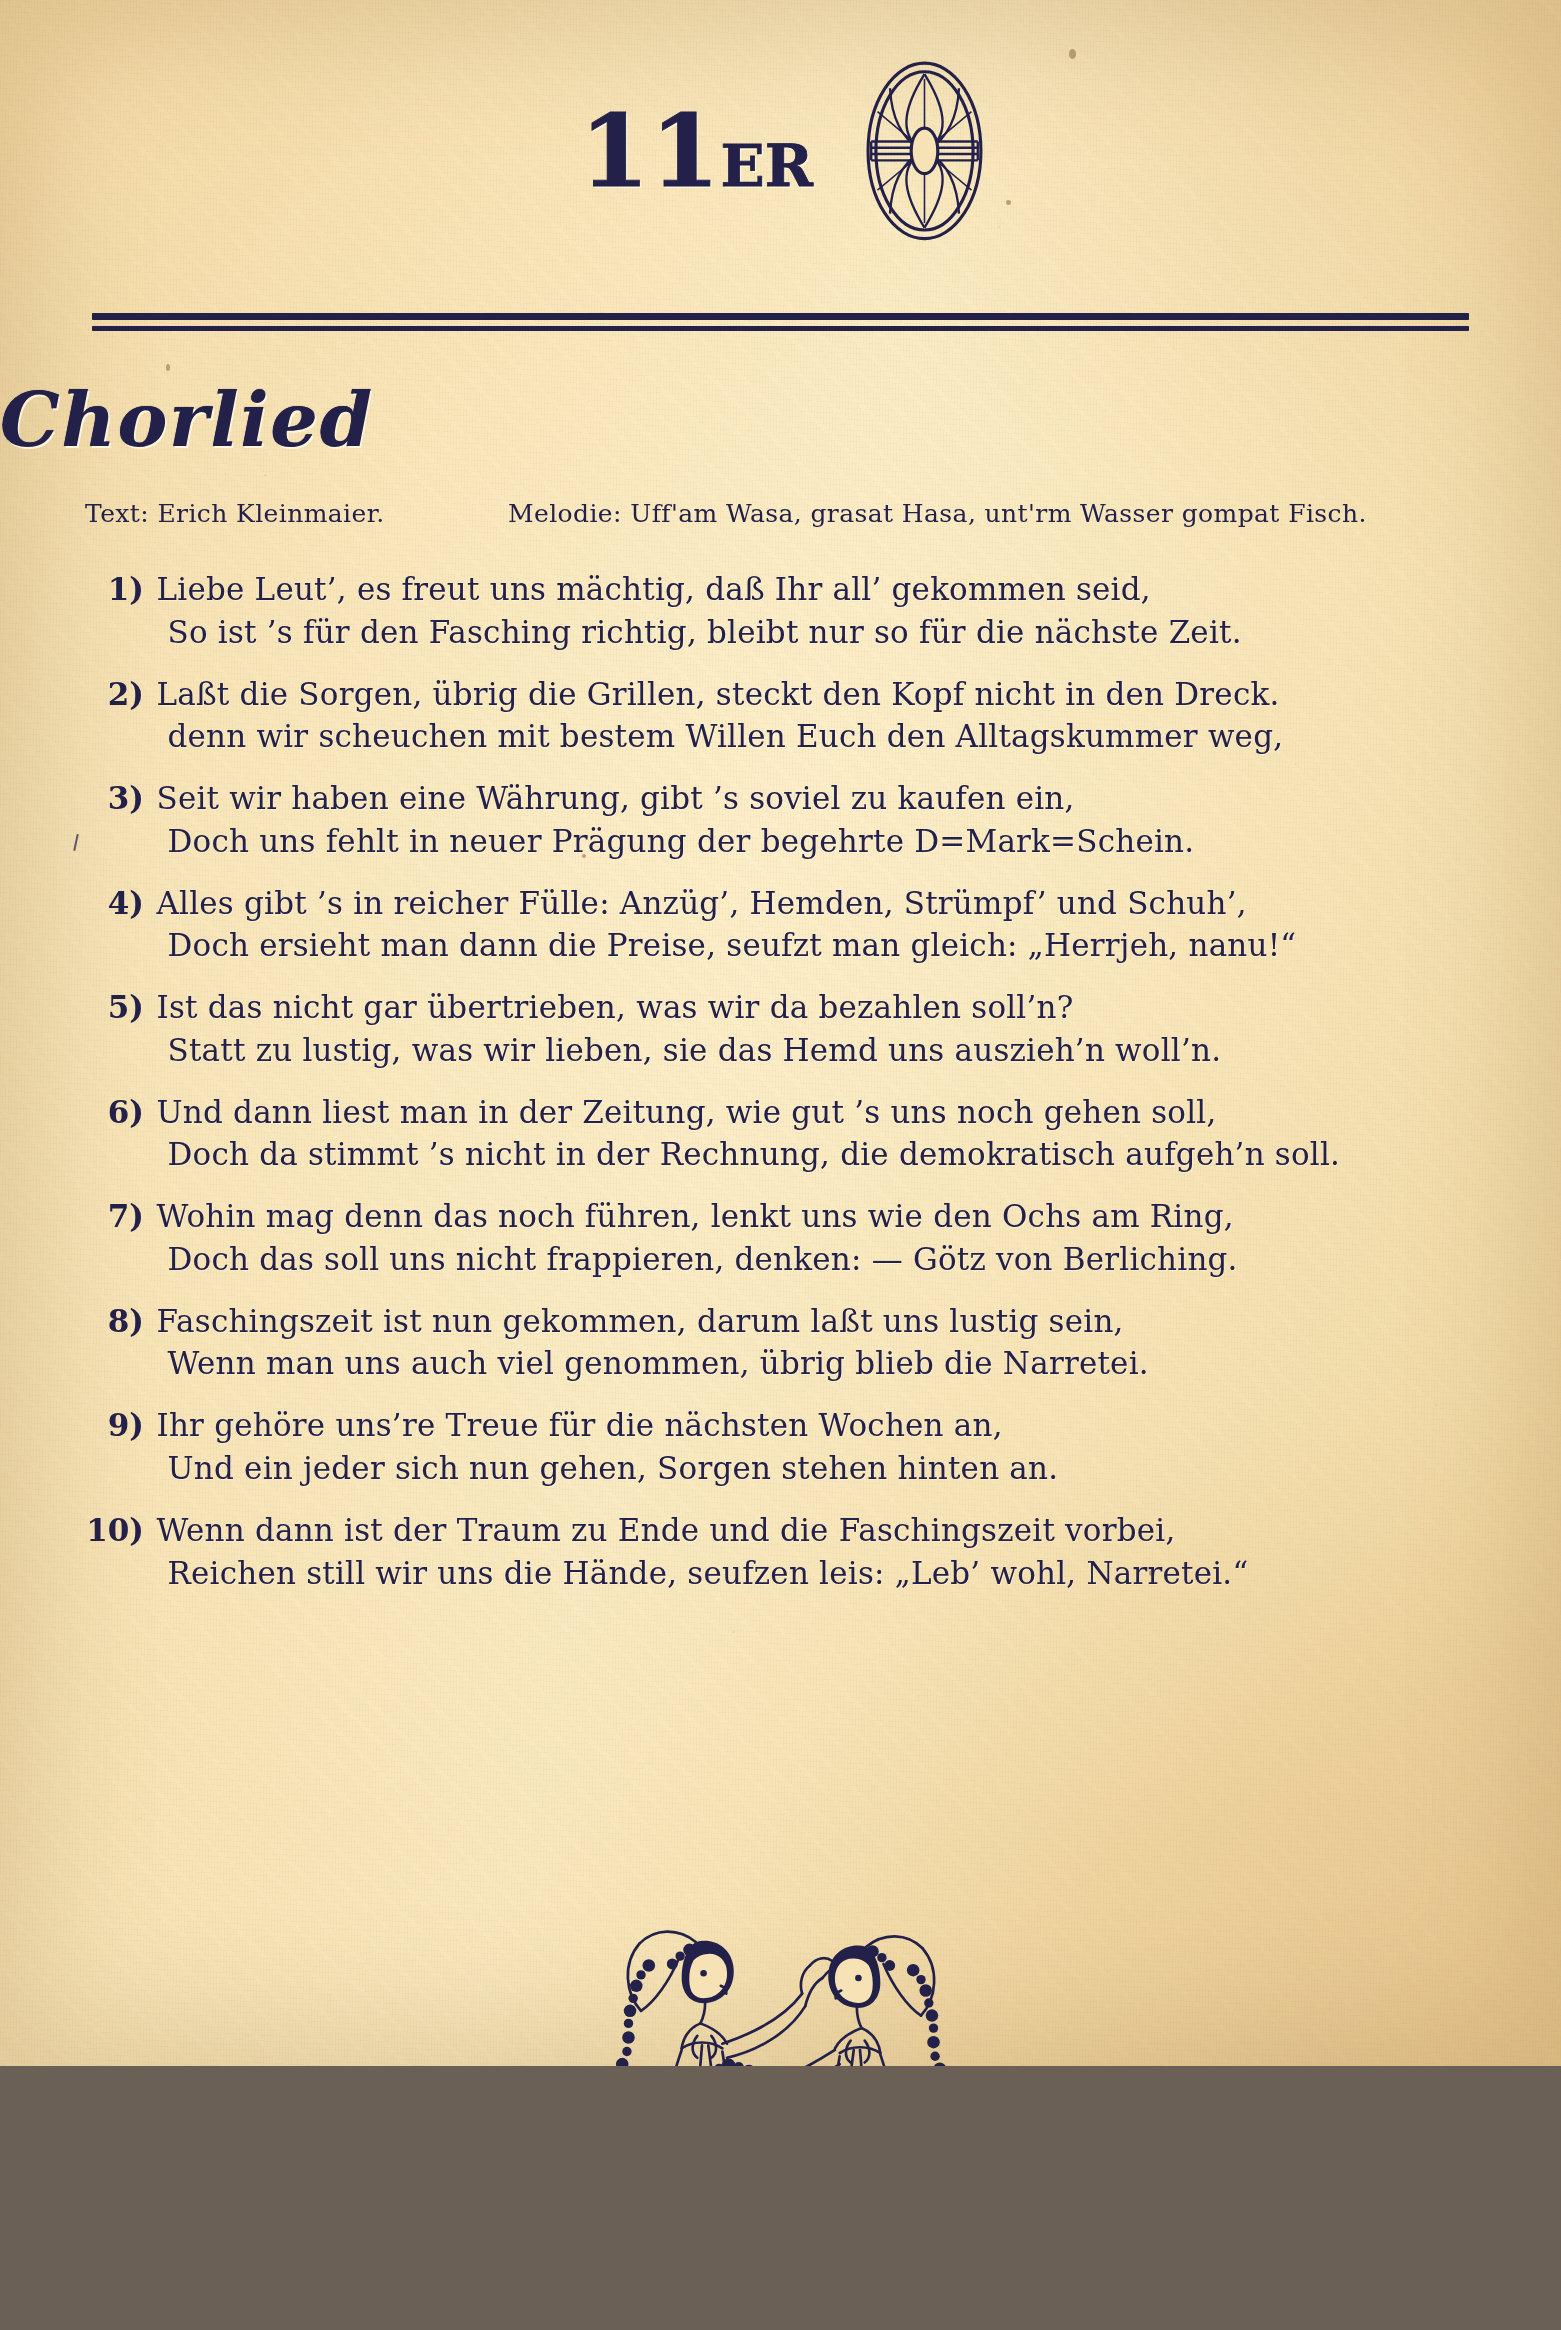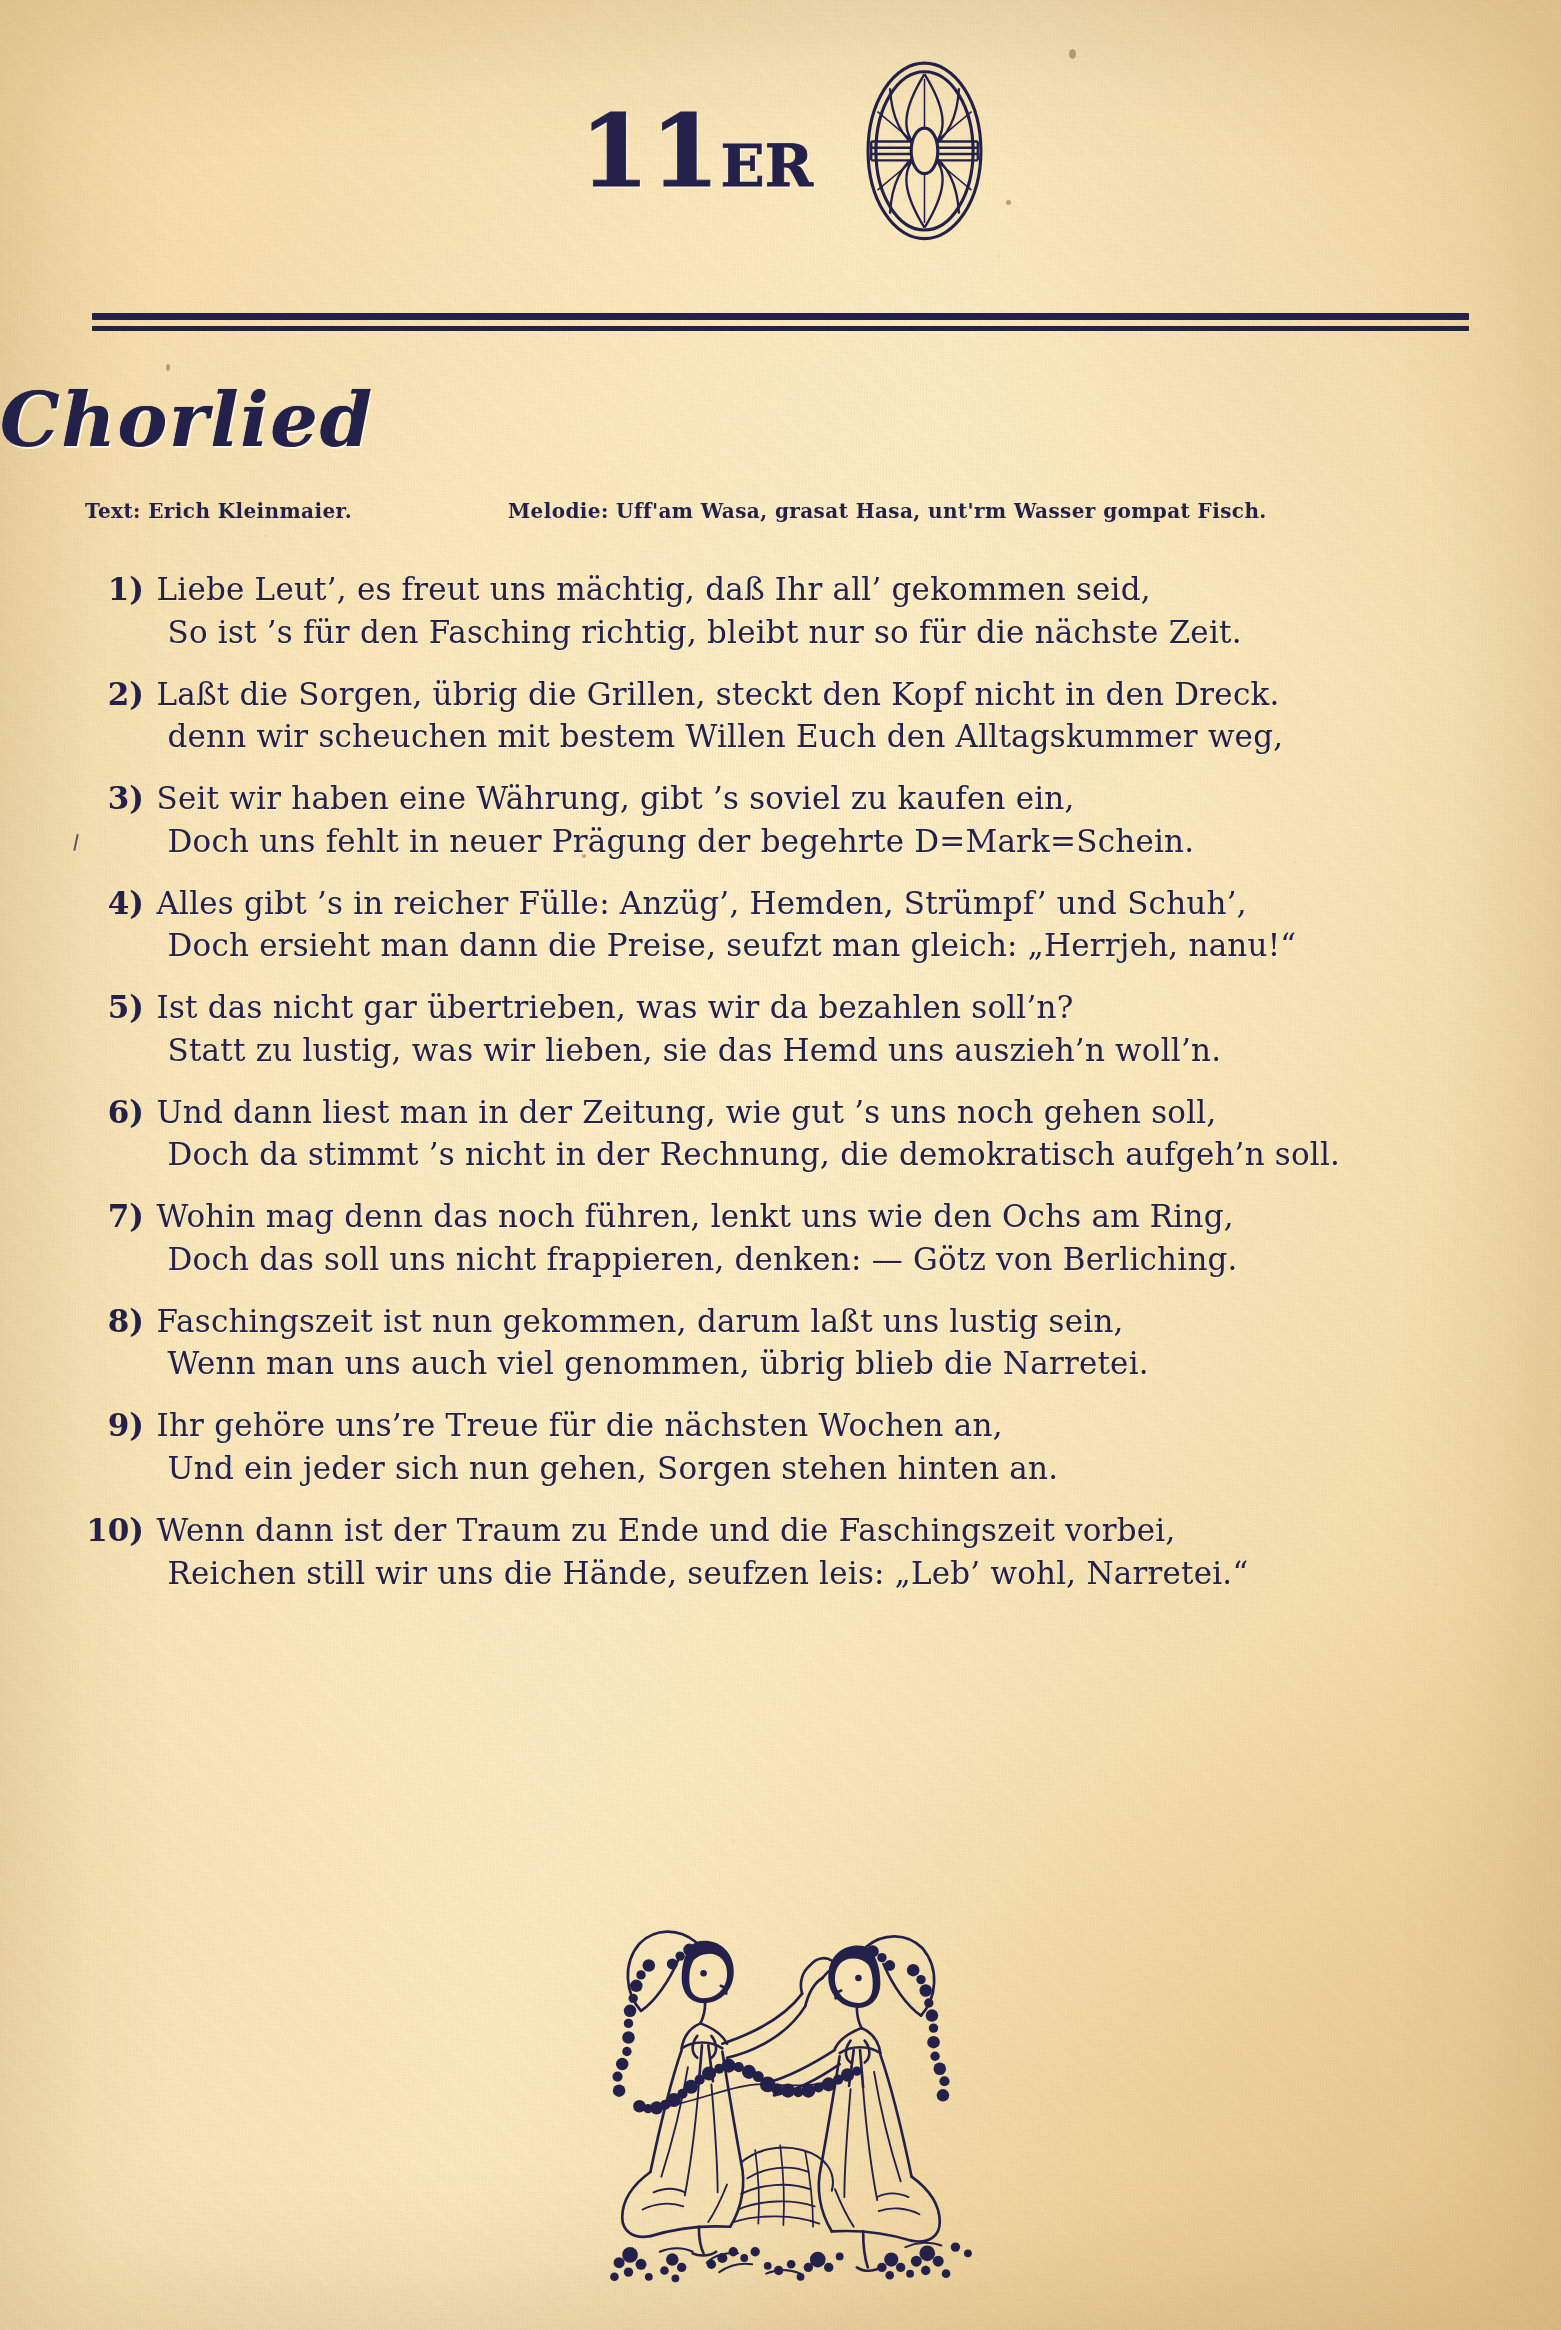--- a/index.html
+++ b/index.html
@@ -6,21 +6,21 @@
   html, body {
     margin: 0;
     padding: 0;
     background: #6b6055;
   }
 
   
   .page {
     position: relative;
     width: 1561px;
-    height: 2330px;
+    height: 2066px;
     margin: 0 auto;
     overflow: hidden;
     background:
       radial-gradient(ellipse 120% 85% at 50% 40%, rgba(255,244,210,0.55) 0%, rgba(255,238,194,0.0) 62%),
       radial-gradient(ellipse 70% 45% at 12% 8%,  rgba(245,214,160,0.45) 0%, rgba(245,214,160,0) 70%),
       radial-gradient(ellipse 65% 40% at 92% 96%, rgba(226,188,132,0.50) 0%, rgba(226,188,132,0) 70%),
       radial-gradient(ellipse 60% 35% at 95% 4%,  rgba(231,195,140,0.45) 0%, rgba(231,195,140,0) 70%),
       linear-gradient(105deg, #f0d9a6 0%, #f6e2b4 26%, #f8e7bd 48%, #f3ddab 72%, #ecd19a 100%);
     font-family: "DejaVu Serif", "Liberation Serif", serif;
     color: #232145;
@@ -103,22 +103,22 @@
       0 0 0.8px #23204a;
   }
 
   
   .credits {
     position: absolute;
     left: 85px; right: 85px;
     top: 499px;
     display: flex;
     align-items: flex-end;
-    font-size: 20px;
-    font-weight: 700;
+    font-size: 25px;
+    font-weight: 400;
     letter-spacing: 0.4px;
     color: #23204a;
   }
   .credits .text-credit { flex: 0 0 auto; width: 423px; }
   .credits .melody-credit { flex: 1 1 auto; }
 
   
   .verses {
     position: absolute;
     left: 85px;

